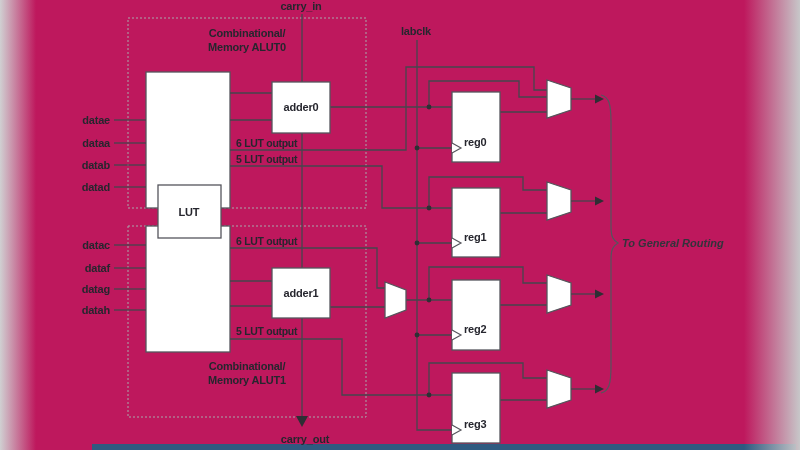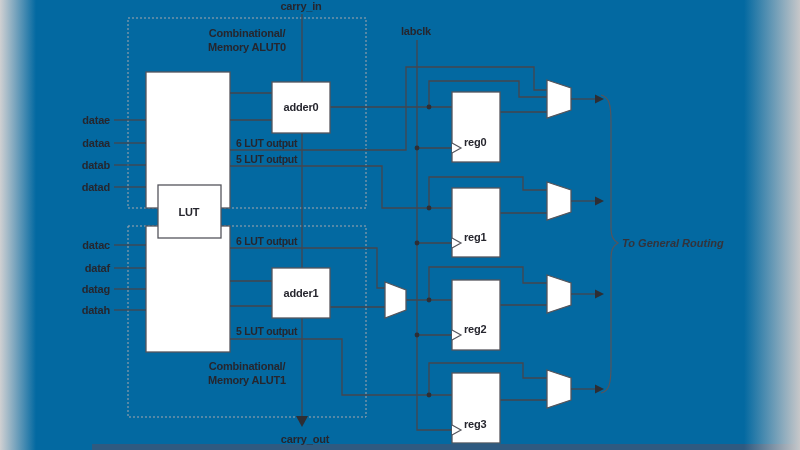--- a/index.html
+++ b/index.html
@@ -1,16 +1,16 @@
 <!DOCTYPE html>
 <html><head>
 <meta charset="utf-8">
 <style>
   html,body{margin:0;padding:0;background:#ffffff;}
-  #stage{position:relative;width:800px;height:450px;overflow:hidden;background:#0369a1;}
+  #stage{position:relative;width:800px;height:450px;overflow:hidden;background:#be185d;}
   svg{display:block;}
   text{font-family:"Liberation Sans","DejaVu Sans",sans-serif;fill:#26262e;}
   .lbl{font-size:11px;font-weight:bold;letter-spacing:-0.2px;}
   .sm{font-size:10.5px;font-weight:bold;letter-spacing:-0.3px;}
   .it{font-size:11px;font-weight:bold;font-style:italic;fill:#33333b;}
   .w{stroke:#45454d;stroke-width:1.3;fill:none;}
   .bx{stroke:#55555c;stroke-width:1.3;fill:#ffffff;}
   .dsh{stroke:#a8a8ac;stroke-width:1;fill:none;stroke-dasharray:2 2;}
   .dot{fill:#2e2e34;stroke:none;}
   .ah{fill:#2e2e34;stroke:none;}

